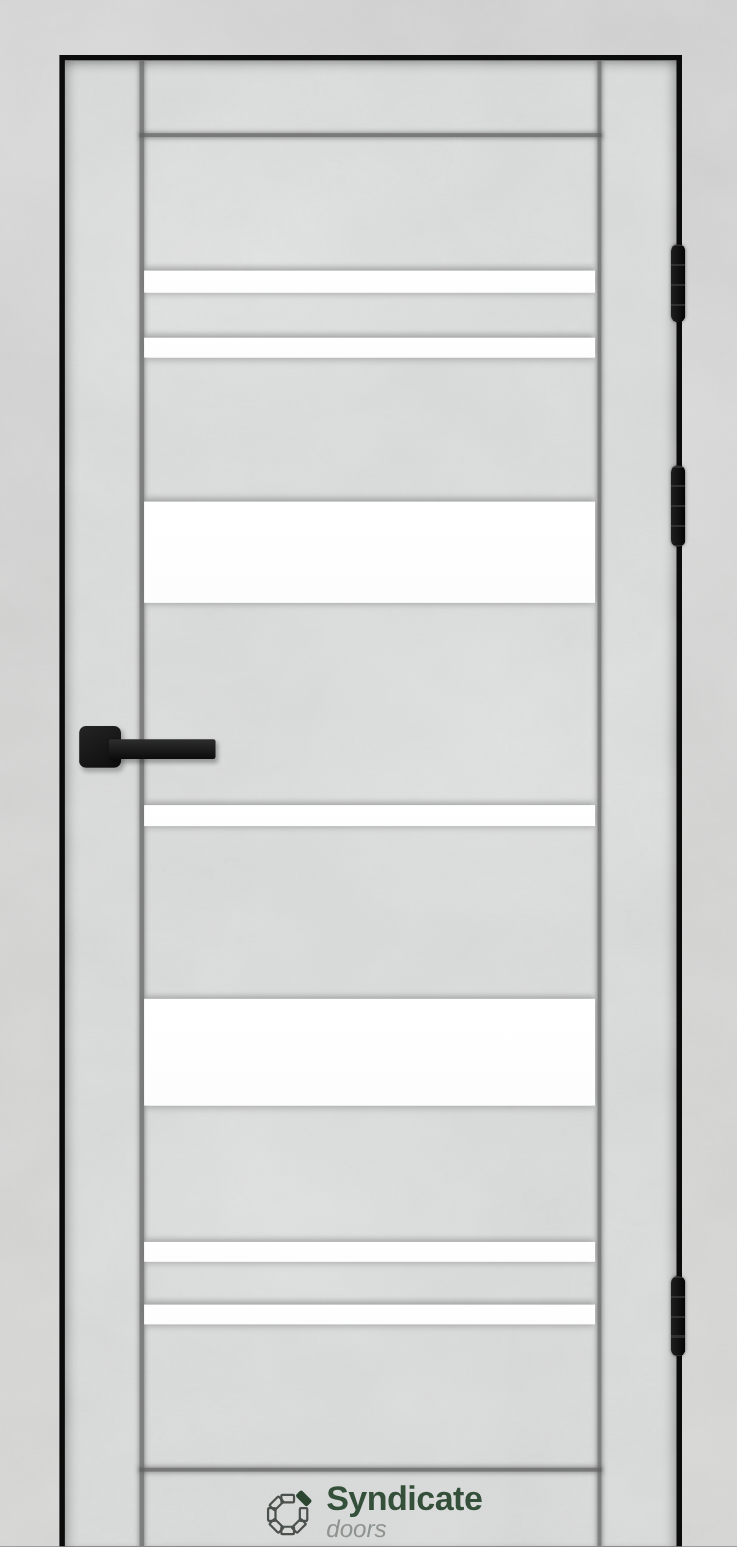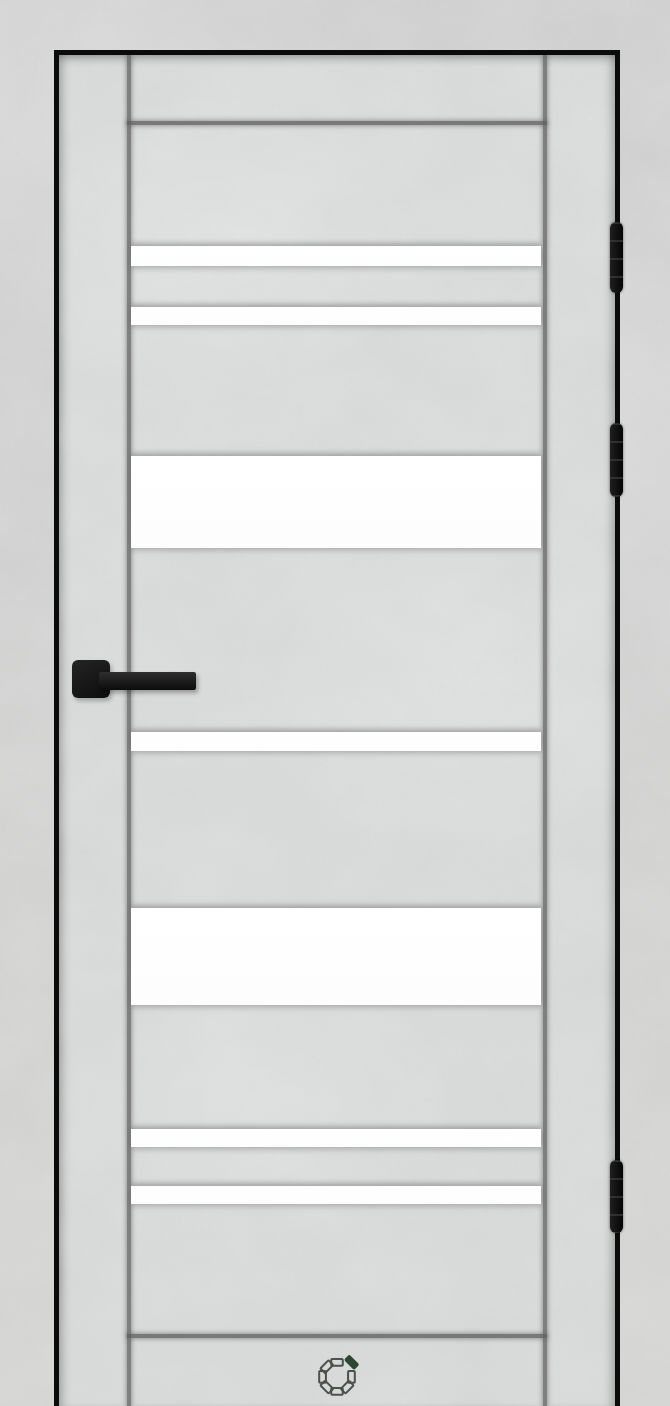--- a/index.html
+++ b/index.html
@@ -135,20 +135,24 @@
             <rect x="21" y="13.5" width="12" height="7" rx="1" transform="rotate(0 27 32)"></rect>
             <rect x="21" y="13.5" width="12" height="7" rx="1" transform="rotate(90 27 32)"></rect>
             <rect x="21" y="13.5" width="12" height="7" rx="1" transform="rotate(135 27 32)"></rect>
             <rect x="21" y="13.5" width="12" height="7" rx="1" transform="rotate(180 27 32)"></rect>
             <rect x="21" y="13.5" width="12" height="7" rx="1" transform="rotate(225 27 32)"></rect>
             <rect x="21" y="13.5" width="12" height="7" rx="1" transform="rotate(270 27 32)"></rect>
             <rect x="21" y="13.5" width="12" height="7" rx="1" transform="rotate(315 27 32)"></rect>
           </g>
           <rect x="19.5" y="6.5" width="15" height="8" rx="2" fill="#2d4632" transform="rotate(45 27 32)"></rect>
         </svg>
+        <div class="brand-text">
+          <span class="brand-name">Syndicate</span>
+          <span class="brand-sub">doors</span>
+        </div>
       </div>
     </div>
 
     <div class="hinge h1"></div>
     <div class="hinge h2"></div>
     <div class="hinge h3"></div>
   </div>
 
 </div>
 

